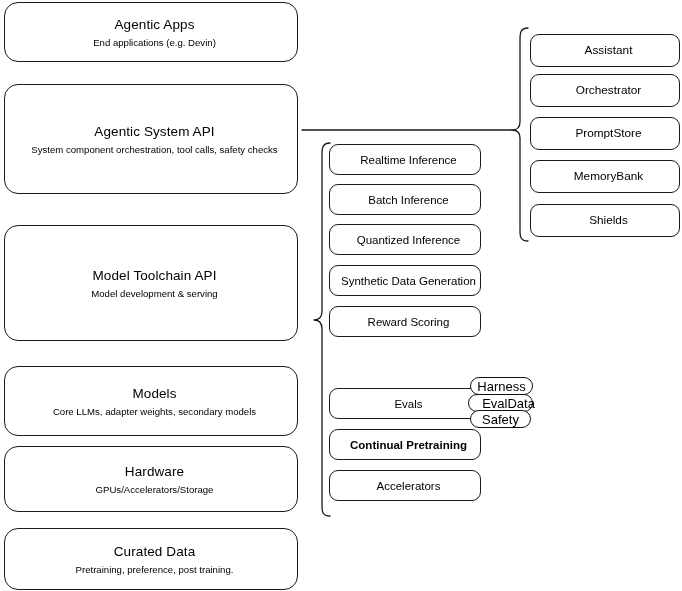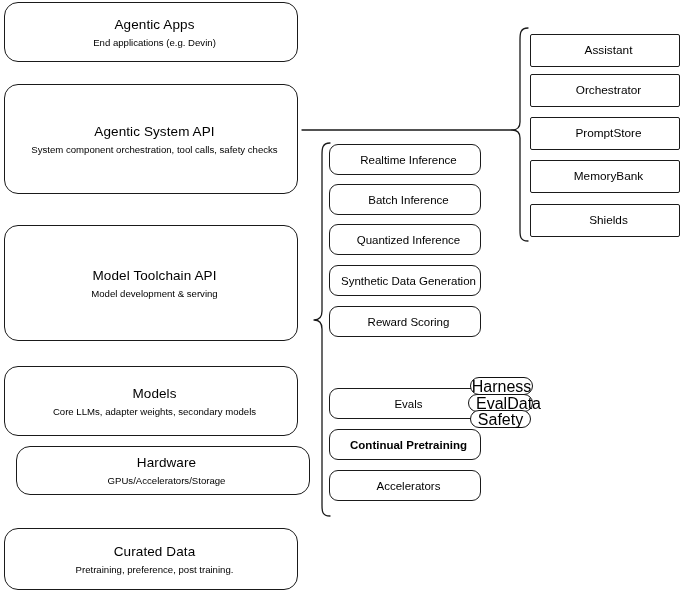--- a/index.html
+++ b/index.html
@@ -66,39 +66,39 @@
     font-size: 11.5px;
     line-height: 14px;
     white-space: nowrap;
   }
 
   
   .sys-box {
     left: 530px;
     width: 150px;
     height: 33px;
-    border-radius: 2px;
+    border-radius: 9px;
   }
   .sys-label {
     font-size: 11.8px;
     line-height: 15px;
     white-space: nowrap;
   }
 
   
   .pill {
     position: absolute;
     box-sizing: border-box;
     border: 1.4px solid #111;
     border-radius: 11px;
     background: #ffffff;
     display: flex;
     align-items: center;
     justify-content: center;
-    font-size: 16px;
+    font-size: 13px;
     line-height: 13px;
     color: #000;
     white-space: nowrap;
     z-index: 6;
   }
 
   
   #wires {
     position: absolute;
     left: 0;
@@ -155,21 +155,21 @@
   <div class="box layer-box" style="top:225px;height:116px;">
     <div class="layer-title">Model Toolchain API</div>
     <div class="layer-sub">Model development &amp; serving</div>
   </div>
 
   <div class="box layer-box" style="top:366px;height:70px;">
     <div class="layer-title">Models</div>
     <div class="layer-sub">Core LLMs, adapter weights, secondary models</div>
   </div>
 
-  <div class="box layer-box" style="top:446px;height:49px;margin-left:12px;">
+  <div class="box layer-box" style="top:446px;height:66px;">
     <div class="layer-title">Hardware</div>
     <div class="layer-sub">GPUs/Accelerators/Storage</div>
   </div>
 
   <div class="box layer-box" style="top:528px;height:62px;">
     <div class="layer-title">Curated Data</div>
     <div class="layer-sub">Pretraining, preference, post training.</div>
   </div>
 
   <div class="box cap-box" style="top:144px;">

